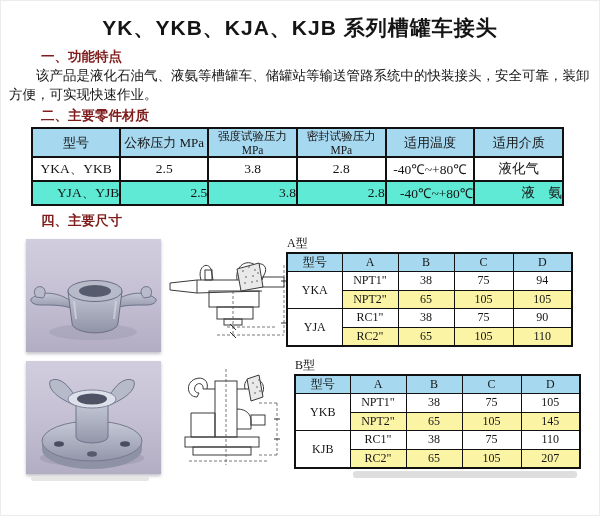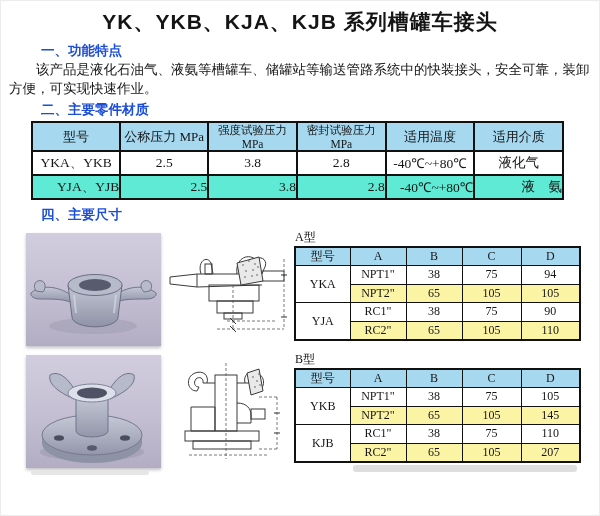--- a/index.html
+++ b/index.html
@@ -1,21 +1,21 @@
 <!DOCTYPE html>
 <html><head>
 <meta charset="utf-8">
 <style>
   html,body{margin:0;padding:0;background:#fff;}
   body{width:600px;height:516px;font-family:"Liberation Sans",sans-serif;color:#151515;}
   .page{position:relative;width:600px;height:516px;background:#fff;overflow:hidden;
         box-sizing:border-box;border:1px solid #ececec;}
-  .title{margin:0;padding-top:7px;text-align:center;font-size:21px;font-weight:bold;
+  .title{margin:0;padding-top:13px;text-align:center;font-size:21px;font-weight:bold;
          letter-spacing:1px;line-height:27px;}
-  .sec-h{color:#1d4ed8;font-weight:bold;font-size:13.5px;margin:8px 0 2px 40px;line-height:16px;}
+  .sec-h{color:#7f1d1d;font-weight:bold;font-size:13.5px;margin:8px 0 2px 40px;line-height:16px;}
   .sec-h.tight{margin-top:4px;}
   .features-text{margin:1px 8px 0 8px;font-size:13.5px;line-height:18.5px;text-indent:2em;}
   .materials{margin:1px 0 0 40px;font-size:13.5px;line-height:17px;}
   .materials .gap{display:inline-block;width:44px;}
 
   
   table.perf{border-collapse:collapse;table-layout:fixed;width:533px;margin:3px 0 0 30px;
              font-family:"Liberation Serif",serif;}
   table.perf th,table.perf td{border:2px solid #111;text-align:center;padding:0;}
   table.perf th{background:#a6d8f0;height:27px;font-size:13px;font-weight:normal;}
@@ -152,21 +152,21 @@
         </g>
         <g stroke="#333" stroke-width="1">
           <line x1="114" y1="38" x2="120" y2="38"></line>
             <line x1="114" y1="80" x2="120" y2="80"></line>
           <line x1="63" y1="89" x2="69" y2="95"></line>
             <line x1="63" y1="81" x2="69" y2="87"></line>
         </g>
       </svg>
     </div>
 
-    <div class="abs" style="left:293px;top:6px;">
+    <div class="abs" style="left:285px;top:6px;">
       <div class="dim-label">A型</div>
       <table class="dim">
         <colgroup>
             <col style="width:55px">
             <col style="width:56px">
             <col style="width:56px">
             <col style="width:59px">
             <col style="width:59px">
           </colgroup>
         <thead>

